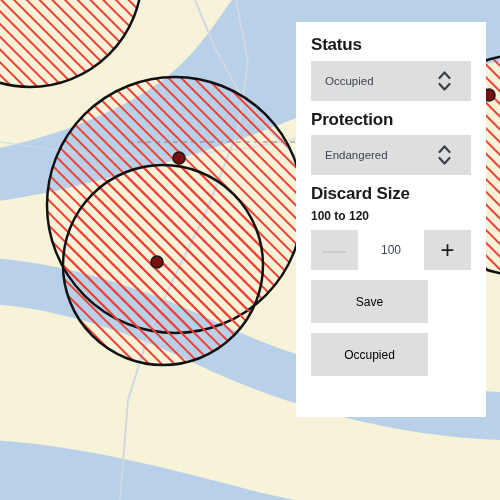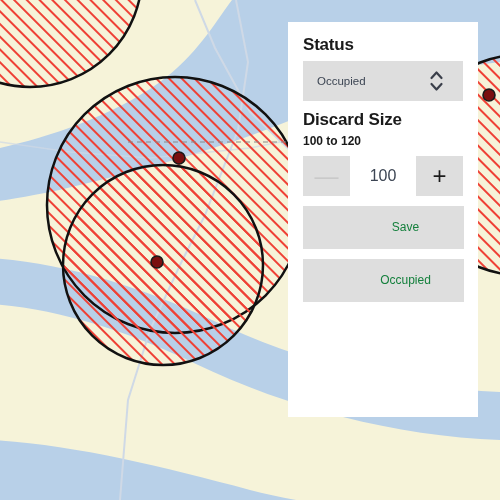--- a/index.html
+++ b/index.html
@@ -24,21 +24,21 @@
     position: absolute;
     left: 0; top: 0;
     width: 500px;
     height: 500px;
     display: block;
   }
 
   
   #side-panel {
     position: absolute;
-    left: 288px;
+    left: 296px;
     top: 22px;
     width: 190px;
     height: 395px;
     background: #ffffff;
     box-sizing: border-box;
     padding: 14px 15px 0 15px;
   }
 
   .field-label {
     font-size: 17px;
@@ -102,36 +102,35 @@
     user-select: none;
   }
   .num-btn.minus { color: #c9c9c9; }
   .num-btn.plus  { color: #1b1b1b; }
   .num-value {
     flex: 1 1 auto;
     background: #ffffff;
     display: flex;
     align-items: center;
     justify-content: center;
-    font-size: 16px;
+    font-size: 12px;
     color: #3c4553;
   }
 
   
   .action-btn {
     height: 43px;
     width: 117px;
     background: #dedede;
     display: flex;
     align-items: center;
     justify-content: center;
     font-size: 12px;
-    color: #15803d;
+    color: #000000;
     margin: 0 0 10px 0;
-    padding-left: 44px;
   }
 </style>
 </head>
 <body>
 
 <div id="app">
 
   <svg id="map-canvas" viewBox="0 0 500 500">
     <defs>
       <pattern id="hatch" width="9" height="9" patternTransform="rotate(-45)" patternUnits="userSpaceOnUse">
@@ -190,21 +189,31 @@
     <div class="select-box">
       <span class="select-value">Occupied</span>
       <span class="stepper-chevrons">
         <svg width="15" height="24" viewBox="0 0 15 24" aria-hidden="true">
           <path d="M2.5 9 L7.5 3.5 L12.5 9" fill="none" stroke="#3a3f4a" stroke-width="2.2" stroke-linecap="round" stroke-linejoin="round"></path>
           <path d="M2.5 15 L7.5 20.5 L12.5 15" fill="none" stroke="#3a3f4a" stroke-width="2.2" stroke-linecap="round" stroke-linejoin="round"></path>
         </svg>
       </span>
     </div>
 
-
+    <div class="field-label">Protection</div>
+
+    <div class="select-box">
+      <span class="select-value">Endangered</span>
+      <span class="stepper-chevrons">
+        <svg width="15" height="24" viewBox="0 0 15 24" aria-hidden="true">
+          <path d="M2.5 9 L7.5 3.5 L12.5 9" fill="none" stroke="#3a3f4a" stroke-width="2.2" stroke-linecap="round" stroke-linejoin="round"></path>
+          <path d="M2.5 15 L7.5 20.5 L12.5 15" fill="none" stroke="#3a3f4a" stroke-width="2.2" stroke-linecap="round" stroke-linejoin="round"></path>
+        </svg>
+      </span>
+    </div>
 
     <div class="field-label">Discard Size</div>
 
     <div class="range-hint">100 to 120</div>
 
     <div class="num-stepper">
       <div class="num-btn minus">—</div>
       <div class="num-value">100</div>
       <div class="num-btn plus">+</div>
     </div>

